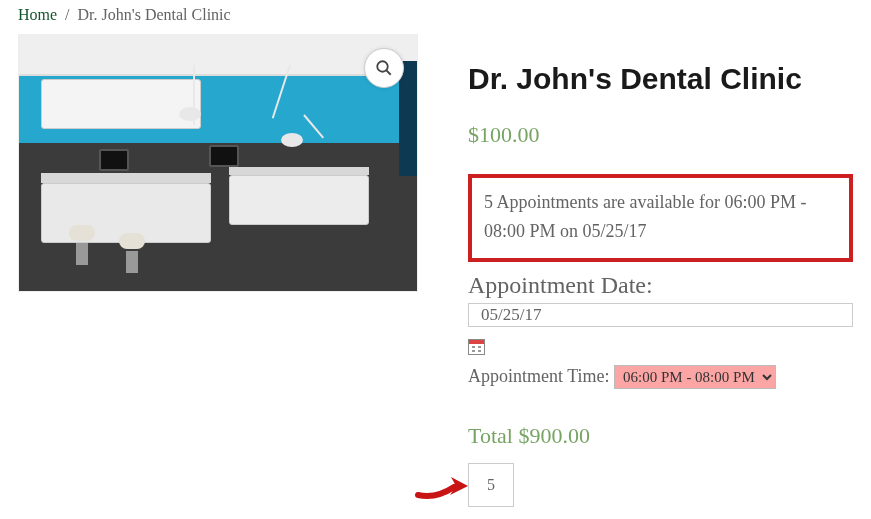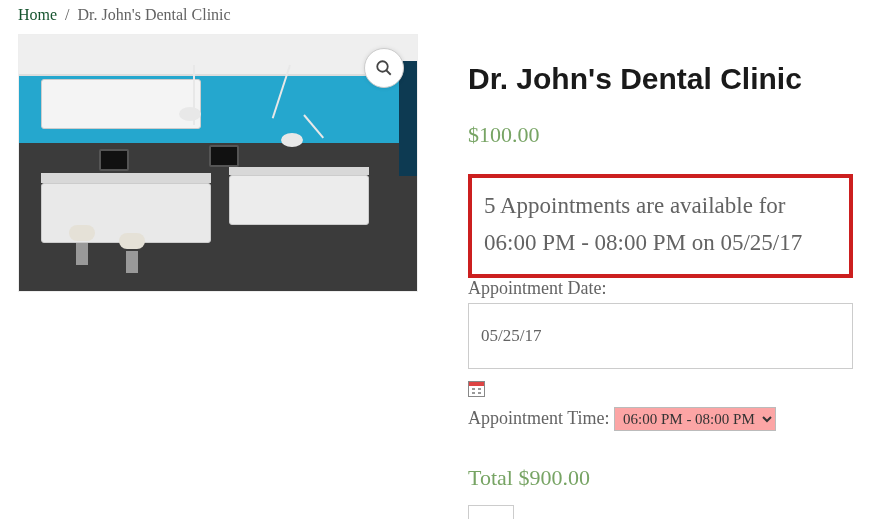--- a/index.html
+++ b/index.html
@@ -61,34 +61,34 @@
     margin-bottom: 26px;
   }
   .price {
     font-size: 22px;
     color: #77a464;
     margin-bottom: 26px;
   }
   .avail-box {
     border: 4px solid #cc1f1f;
     padding: 10px 27px 12px 12px;
-    font-size: 23px;
+    font-size: 18px;
     line-height: 1.6;
     color: #636363;
-    margin-bottom: 0;
+    margin-bottom: 10px;
   }
   .field-label {
-    font-size: 18px;
+    font-size: 24px;
     color: #636363;
     margin-bottom: 4px;
     display: inline-block;
   }
   .date-input {
     width: 100%;
-    padding: 22px 12px;
+    padding: 1px 12px;
     font-size: 17px;
     font-family: inherit;
     color: #636363;
     border: 1px solid #ccc;
     background: #fff;
     margin-bottom: 12px;
   }
   .cal-icon {
     width: 17px; height: 16px;
     border: 1px solid #888;

